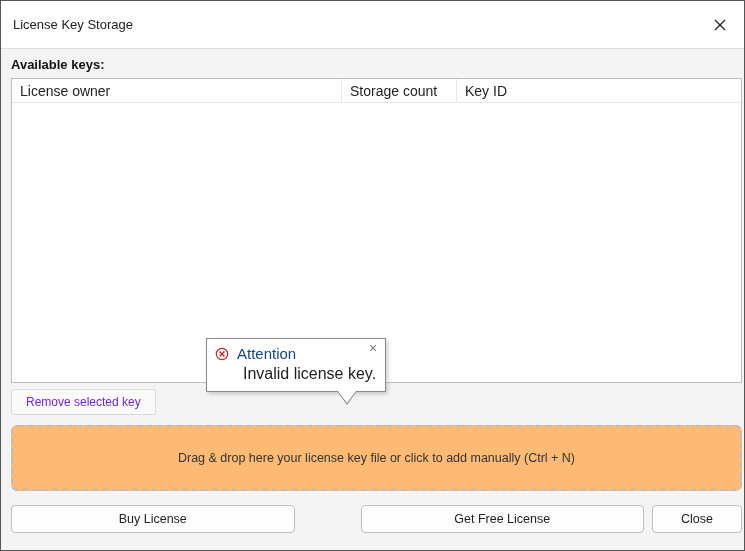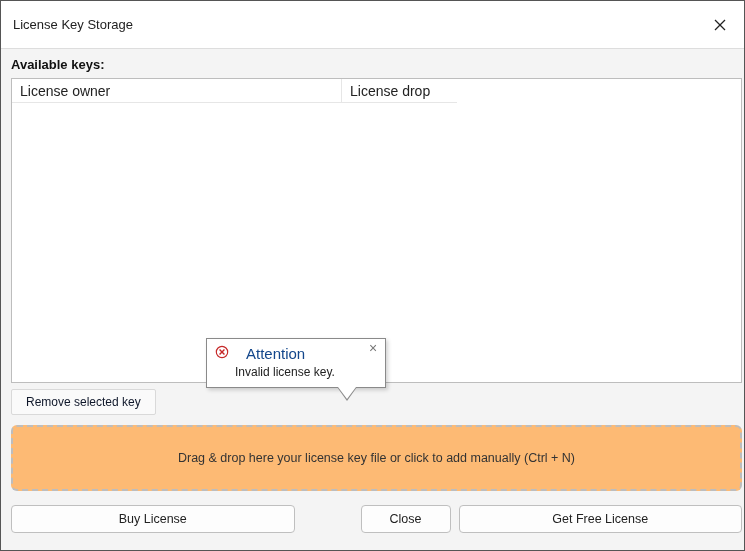--- a/index.html
+++ b/index.html
@@ -77,21 +77,21 @@
       height: calc(100% - 24px);
       background: #fff;
     }
     .below-row {
       display: flex;
       margin-top: 6px;
     }
     .remove-btn {
       background: #fafafa;
       border: 1px solid #d9d9d9;
-      color: #0f172a;
+      color: #6d28d9;
       font-size: 12px;
       padding: 5px 14px;
       border-radius: 2px;
       cursor: default;
       font-family: inherit;
     }
     .dropzone {
       margin-top: 10px;
       border: 2px dashed #bdbdbd;
       border-radius: 6px;
@@ -143,35 +143,36 @@
       height: 14px;
       color: #777;
       cursor: pointer;
       font-size: 14px;
       line-height: 12px;
       text-align: center;
       font-family: Arial, sans-serif;
     }
     .popup-header {
       display: flex;
-      gap: 17px;
+      align-items: center;
+      gap: 8px;
     }
     .popup-icon {
       width: 14px;
       height: 14px;
       flex-shrink: 0;
     }
     .popup-title {
       color: #12468b;
       font-size: 15px;
     }
     .popup-body {
-      margin-left: 20px;
+      margin-left: 28px;
       margin-top: 3px;
-      font-size: 12px;
+      font-size: 16px;
       color: #222;
     }
     .popup-arrow {
       position: absolute;
       left: 130px;
       bottom: -14px;
       width: 0; height: 0;
       border-left: 10px solid transparent;
       border-right: 10px solid transparent;
       border-top: 14px solid #8a8a8a;
@@ -199,38 +200,39 @@
       </svg>
   </div>
 </div>
 
 <div class="content">
   <div class="section-label">Available keys:</div>
 
   <div class="keys-table">
     <div class="keys-header">
       <div class="col col-owner">License owner</div>
-      <div class="col col-count">License drop</div>
+      <div class="col col-count">Storage count</div>
+      <div class="col col-id">Key ID</div>
     </div>
     <div class="keys-body"></div>
   </div>
 
   <div class="below-row">
     <button class="remove-btn" disabled="">Remove selected key</button>
   </div>
 
   <div class="dropzone">
     <span>Drag &amp; drop here your license key file or click to add manually (Ctrl + N)</span>
   </div>
 
   <div class="bottom-row">
     <button class="btn btn-buy">Buy License</button>
     <div class="spacer"></div>
+    <button class="btn btn-free">Get Free License</button>
     <button class="btn btn-close">Close</button>
-    <button class="btn btn-free">Get Free License</button>
   </div>
 </div>
 
 <div class="popup">
   <div class="popup-close">×</div>
   <div class="popup-header">
     <svg class="popup-icon" viewBox="0 0 16 16">
       <circle cx="8" cy="8" r="6.5" fill="#fff" stroke="#c62828" stroke-width="1.3"></circle>
       <line x1="5.2" y1="5.2" x2="10.8" y2="10.8" stroke="#c62828" stroke-width="1.6"></line>
       <line x1="10.8" y1="5.2" x2="5.2" y2="10.8" stroke="#c62828" stroke-width="1.6"></line>

